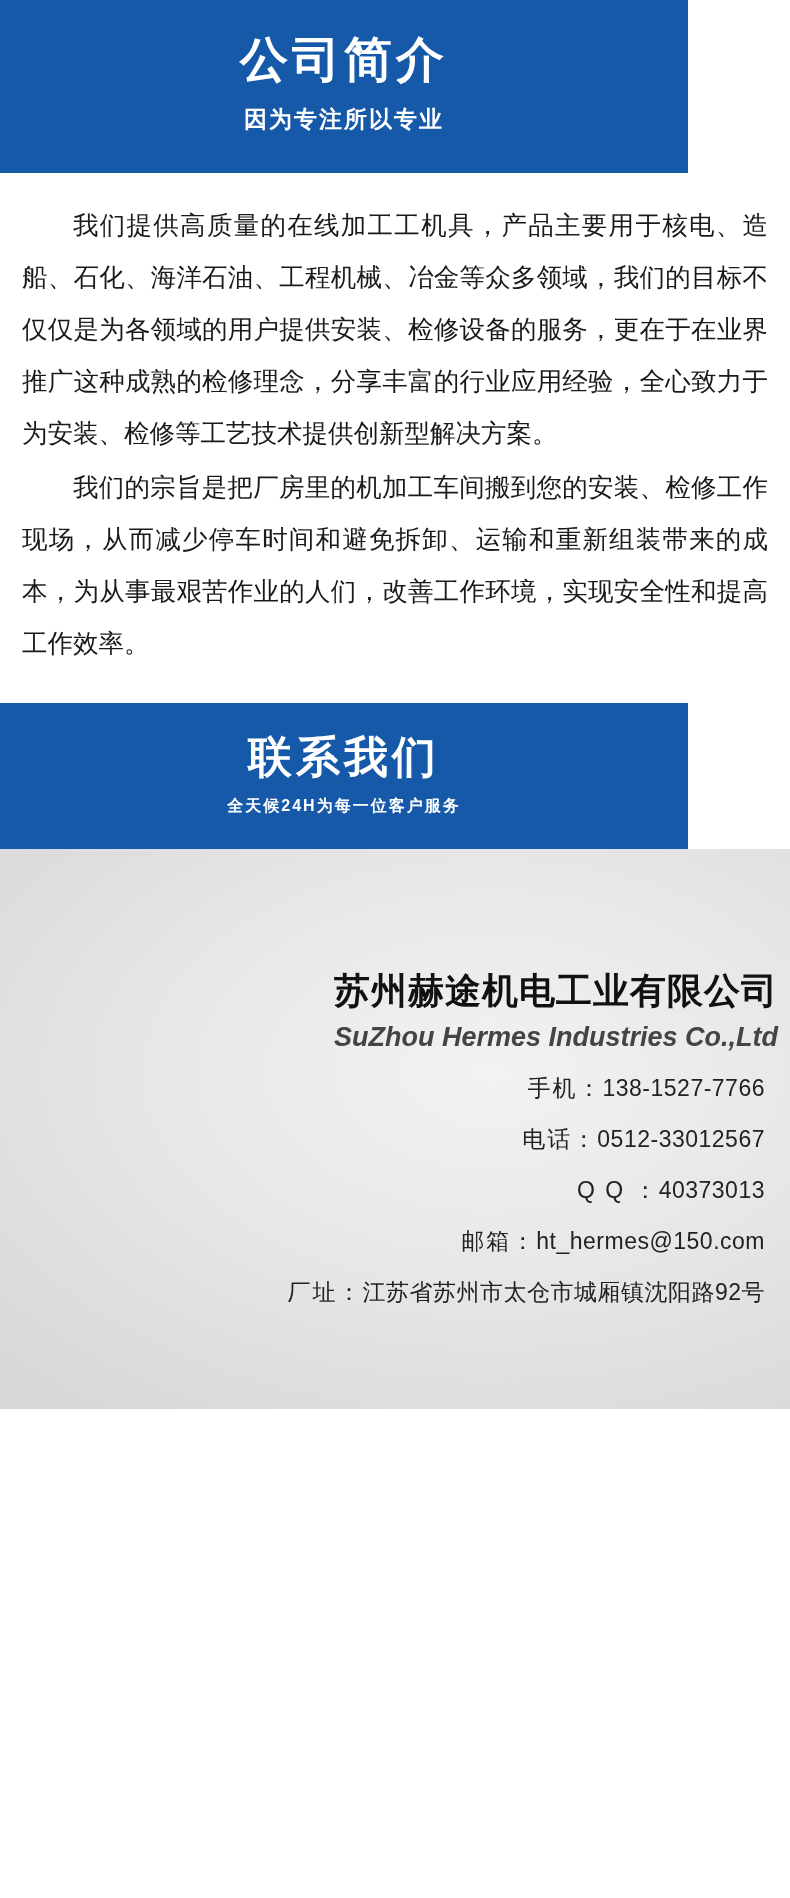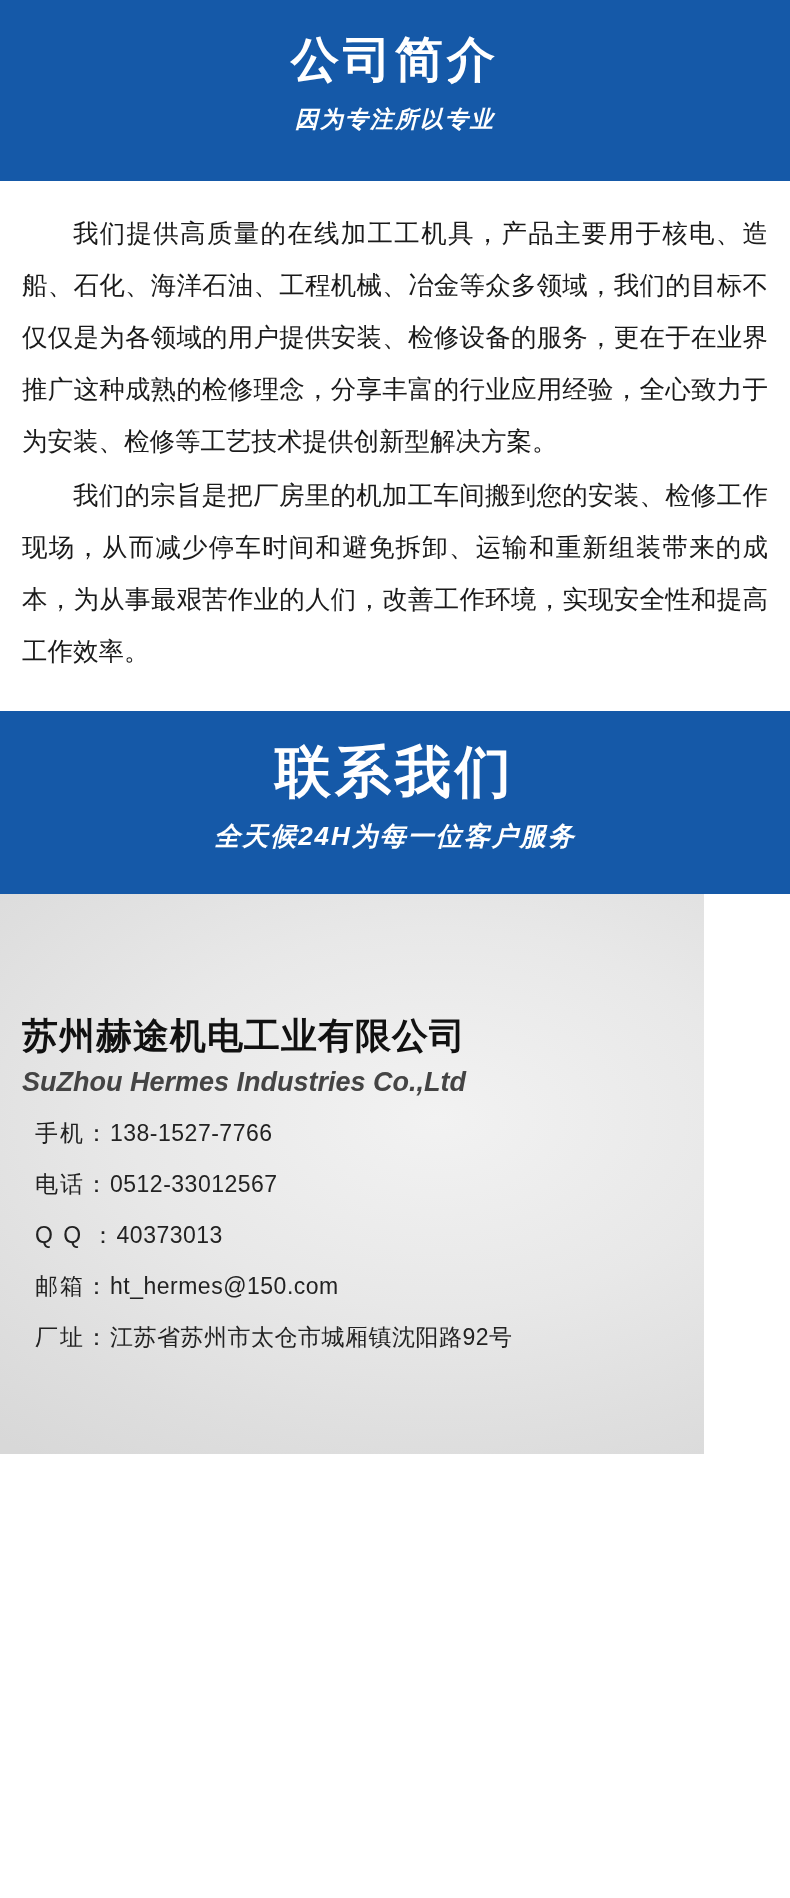--- a/index.html
+++ b/index.html
@@ -15,41 +15,40 @@
     width: 790px;
     min-height: 1898px;
     position: relative;
     background: #ffffff;
     overflow: hidden;
   }
 
   
   .banner {
     background: #1559a8;
-    width: 790px;
+    width: 688px;
     box-sizing: border-box;
     text-align: center;
     color: #ffffff;
   }
   .banner-1 {
     padding: 30px 0 34px 0;
   }
   .banner-title {
     font-size: 48px;
     font-weight: bold;
     letter-spacing: 4px;
     line-height: 1.25;
     margin: 0 0 14px 0;
   }
   .banner-sub {
     font-size: 23px;
     font-weight: bold;
     letter-spacing: 2px;
-    margin: 12px;
-    font-style: italic;
+    margin: 4px;
   }
 
   
   .content {
     padding: 26px 22px 26px 22px;
     box-sizing: border-box;
   }
   .para {
     font-family: "DejaVu Serif", "Liberation Serif", serif;
     font-size: 25.5px;
@@ -60,37 +59,38 @@
     text-align: justify;
     text-justify: inter-ideograph;
   }
 
   
   .banner-2 {
     padding: 26px 0 28px 0;
     margin-top: 6px;
   }
   .banner-2 .banner-title {
-    font-size: 56px;
+    font-size: 44px;
     margin-bottom: 12px;
   }
   .banner-2 .banner-sub {
-    font-size: 26px;
+    font-size: 16px;
     text-align: center;
   }
 
   
   .contact {
     position: relative;
-    width: 704px;
+    width: 790px;
     min-height: 560px;
     box-sizing: border-box;
-    padding: 118px 0 0 22px;
+    padding: 118px 12px 0 22px;
     background:
       radial-gradient(ellipse 680px 420px at 62% 40%, #f2f2f2 0%, #e8e8e8 45%, #dedede 78%, #d8d8d8 100%);
+    text-align: right;
   }
   .company-cn {
     font-size: 36px;
     font-weight: bold;
     color: #111111;
     letter-spacing: 1px;
     margin: 0 0 6px 0;
   }
   .company-en {
     font-size: 27px;

